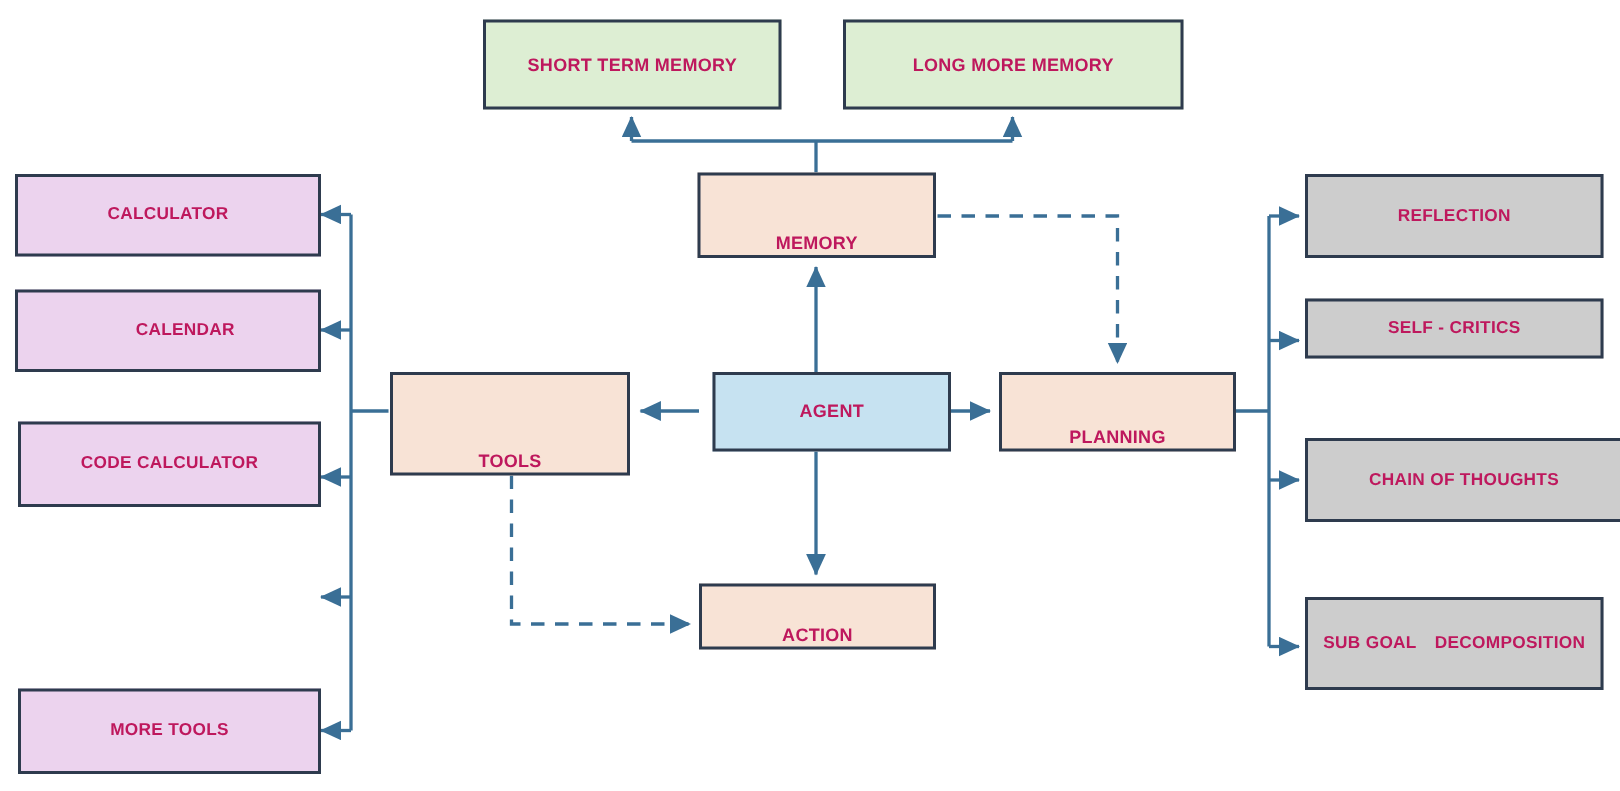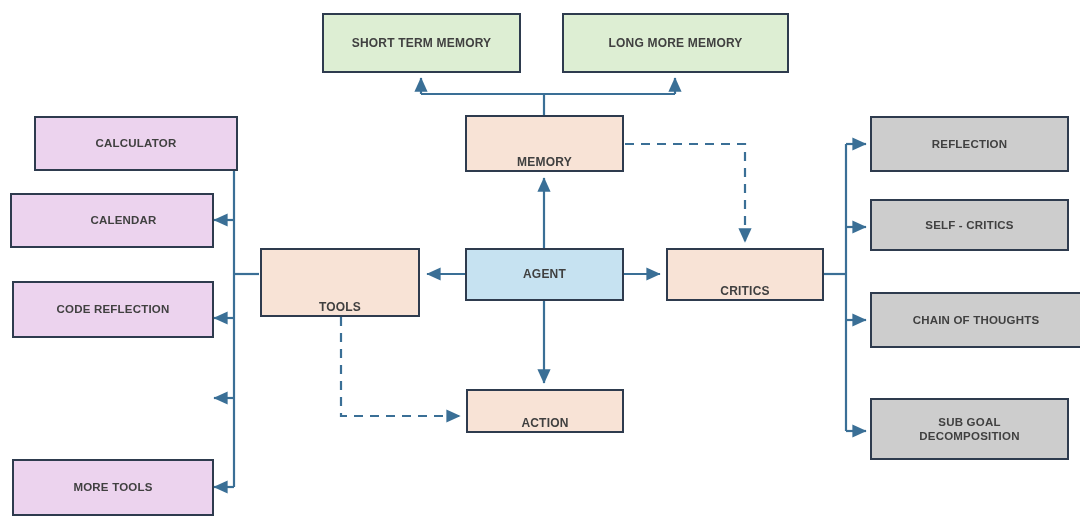--- a/index.html
+++ b/index.html
@@ -1,21 +1,21 @@
 <!DOCTYPE html>
 <html><head>
 <meta charset="utf-8">
 <style>
   html,body{margin:0;padding:0;background:#ffffff;}
   body{width:1080px;height:527px;font-family:"Liberation Sans",sans-serif;overflow:hidden;}
   #canvas{position:relative;width:1080px;height:527px;background:#ffffff;}
   svg#wires{position:absolute;left:0;top:0;width:1080px;height:527px;pointer-events:none;}
   .node{position:absolute;box-sizing:border-box;border:2px solid #2e3b4e;
         display:flex;align-items:center;justify-content:center;text-align:center;
-        font-weight:bold;color:#404040;letter-spacing:.2px;line-height:1.25;}
+        font-weight:bold;color:#be185d;letter-spacing:.2px;line-height:1.25;}
   .node span{pointer-events:none;display:block;padding:0 6px;}
   .green{background:#ddeed3;}
   .peach{background:#f8e3d6;align-items:flex-end;}
   .blue{background:#c6e2f1;}
   .purple{background:#ecd3ee;}
   .gray{background:#cdcdcd;}
   .f11{font-size:11.5px;}
   .f12{font-size:12px;}
 </style>
 </head>
@@ -68,53 +68,53 @@
   <div class="node green f12" style="left:322px;top:13px;width:199px;height:60px;">
     <span>SHORT TERM MEMORY</span>
   </div>
   <div class="node green f12" style="left:562px;top:13px;width:227px;height:60px;">
     <span>LONG MORE MEMORY</span>
   </div>
 
   <div class="node peach f12" style="left:465px;top:115px;width:159px;height:57px;">
     <span>MEMORY</span>
   </div>
-  <div class="node blue f12" style="left:465px;top:248px;width:159px;height:53px;text-align:center;">
+  <div class="node blue f12" style="left:475px;top:248px;width:159px;height:53px;text-align:center;">
     <span>AGENT</span>
   </div>
   <div class="node peach f12" style="left:466px;top:389px;width:158px;height:44px;">
     <span>ACTION</span>
   </div>
   <div class="node peach f12" style="left:260px;top:248px;width:160px;height:69px;">
     <span>TOOLS</span>
   </div>
   <div class="node peach f12" style="left:666px;top:248px;width:158px;height:53px;">
-    <span>CRITICS</span>
+    <span>PLANNING</span>
   </div>
 
-  <div class="node purple f11" style="left:10px;top:116px;width:204px;height:55px;margin-left:24px;">
+  <div class="node purple f11" style="left:10px;top:116px;width:204px;height:55px;">
     <span>CALCULATOR</span>
   </div>
   <div class="node purple f11" style="left:10px;top:193px;width:204px;height:55px;padding-left:23px;">
     <span>CALENDAR</span>
   </div>
   <div class="node purple f11" style="left:12px;top:281px;width:202px;height:57px;">
-    <span>CODE REFLECTION</span>
+    <span>CODE CALCULATOR</span>
   </div>
   <div class="node purple f11" style="left:12px;top:459px;width:202px;height:57px;">
     <span>MORE TOOLS</span>
   </div>
 
   <div class="node gray f11" style="left:870px;top:116px;width:199px;height:56px;">
     <span>REFLECTION</span>
   </div>
-  <div class="node gray f11" style="left:870px;top:199px;width:199px;height:52px;">
+  <div class="node gray f11" style="left:870px;top:199px;width:199px;height:40px;">
     <span>SELF - CRITICS</span>
   </div>
   <div class="node gray f11" style="left:870px;top:292px;width:212px;height:56px;">
     <span>CHAIN OF THOUGHTS</span>
   </div>
-  <div class="node gray f11" style="left:870px;top:398px;width:199px;height:62px;flex-direction:column;">
+  <div class="node gray f11" style="left:870px;top:398px;width:199px;height:62px;">
     <span>SUB GOAL</span>
     <span>DECOMPOSITION</span>
   </div>
 
 </div>
 
 </body></html>

